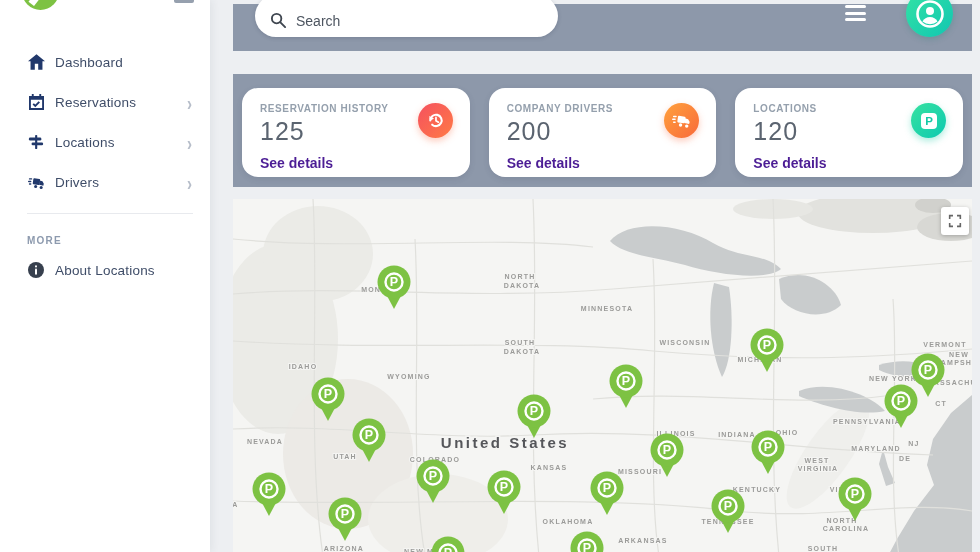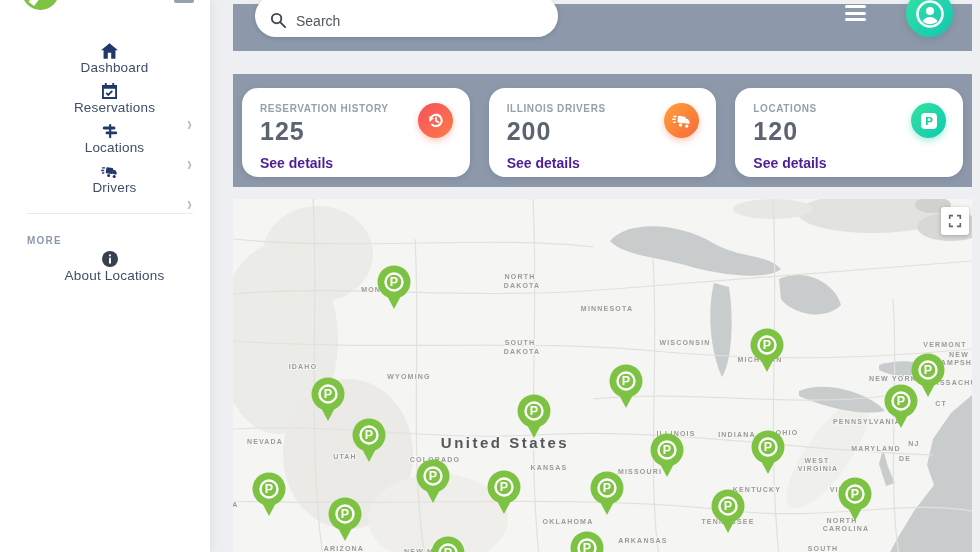--- a/index.html
+++ b/index.html
@@ -8,21 +8,21 @@
 
   
   .sidebar { position:absolute; left:0; top:0; width:210px; height:552px; background:#ffffff;
              box-shadow:2px 0 8px rgba(40,50,70,.07); padding-top:42px; z-index:5; }
   .logo-arc { position:absolute; top:-27px; left:22px; width:37px; height:37px; border-radius:50%;
               background:#7dc243; overflow:hidden; }
   .logo-arc::after { content:''; position:absolute; left:15px; top:4px; width:7px; height:30px;
                      background:#fff; transform:rotate(38deg); }
   .sidebar-burger { position:absolute; top:-2px; right:16px; width:20px; height:5px;
                     background:#96a0ae; border-radius:2px; }
-  .nav-item { display:flex; align-items:center; height:40px; padding:0 18px 0 27px; cursor:pointer;flex-direction:column; }
+  .nav-item { display:flex; align-items:center; height:40px; padding:0 18px 0 27px; cursor:pointer; }
   .nicon { width:18px; height:18px; flex:0 0 18px; display:flex; align-items:center; justify-content:center; }
   .nlabel { margin-left:10px; font-size:13.5px; color:#3f4d68; letter-spacing:.2px; }
   .chev { margin-left:auto; color:#b6bdc9; font-size:15px; line-height:1; font-weight:bold;
           transform:scaleY(1.3); }
   .divider { border:none; border-top:1px solid #e8eaee; margin:11px 17px 0 27px; }
   .more { margin:21px 18px 4px 27px; font-size:10px; font-weight:bold; letter-spacing:1.2px; color:#8d9aae; }
 
   
   .content { position:absolute; left:233px; top:4px; width:739px; height:552px; }
 
@@ -40,21 +40,21 @@
   .avatar { position:absolute; left:673px; top:-14px; width:47px; height:47px; border-radius:50%;
             display:flex; align-items:center; justify-content:center; cursor:pointer;
             box-shadow:0 2px 6px rgba(20,120,100,.25); }
 
   
   .stats { position:absolute; left:0; top:70px; width:739px; height:113px; background:#8d98aa;
            display:flex; gap:19px; padding:14px 9px 9px 9px; }
   .card { position:relative; width:228px; height:89px; background:#fff; border-radius:16px;
           padding:15px 18px 0 18px; box-shadow:0 2px 6px rgba(40,50,70,.12); }
   .card-title { font-size:10px; font-weight:bold; letter-spacing:.6px; color:#95a0ad; }
-  .card-value { font-size:25px; font-weight:bold; color:#5b6470; margin-top:3px; letter-spacing:1px; }
+  .card-value { font-size:25px; font-weight:normal; color:#5b6470; margin-top:3px; letter-spacing:1px; }
   .card-link { display:inline-block; margin-top:9px; font-size:14px; font-weight:bold;
                color:#4c1d95; text-decoration:none; cursor:pointer; }
   .card-icon { position:absolute; right:17px; top:15px; width:35px; height:35px; border-radius:50%;
                display:flex; align-items:center; justify-content:center;
                box-shadow:0 3px 7px rgba(250,110,70,.35); }
   .card-icon.teal { box-shadow:0 3px 7px rgba(20,200,160,.35); }
 
   
   .map { position:absolute; left:0; top:195px; width:739px; height:357px; background:#f5f5f3; overflow:hidden; }
   .map svg.mapsvg { position:absolute; left:0; top:0; }
@@ -175,21 +175,21 @@
         <div class="card-icon" style="background: linear-gradient(135deg, rgb(245, 81, 95), rgb(255, 122, 69));">
           <svg width="19" height="19" viewBox="0 0 20 20">
               <path d="M4.5 10 a6 6 0 1 1 2 4.4" fill="none" stroke="#fff" stroke-width="2.2" stroke-linecap="round"></path>
               <path d="M2.2 6.5 L5.6 10.4 L7.9 6.1 Z" fill="#fff" transform="rotate(30 5 8)"></path>
               <path d="M10.5 6.8 v3.4 l2.6 1.6" stroke="#fff" stroke-width="1.8" fill="none" stroke-linecap="round"></path>
             </svg>
         </div>
       </div>
 
       <div class="card">
-        <div class="card-title">ILLINOIS DRIVERS</div>
+        <div class="card-title">COMPANY DRIVERS</div>
         <div class="card-value">200</div>
         <a class="card-link">See details</a>
         <div class="card-icon" style="background: linear-gradient(135deg, rgb(255, 161, 60), rgb(248, 105, 58));">
           <svg width="19" height="17" viewBox="0 0 20 17">
               <g fill="#fff">
                 <rect x="6" y="4" width="8" height="7" rx="1" transform="rotate(8 10 7)"></rect>
                 <path d="M13.6 6.2 l3.4 .9 1.6 3 -.6 2.2 -4.9 -1.3 Z"></path>
                 <circle cx="9" cy="13.2" r="1.8"></circle>
                 <circle cx="15.5" cy="14.4" r="1.8"></circle>
                 <rect x="1" y="3.5" width="4" height="1.6" rx=".8"></rect>

